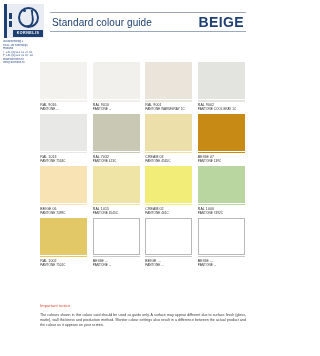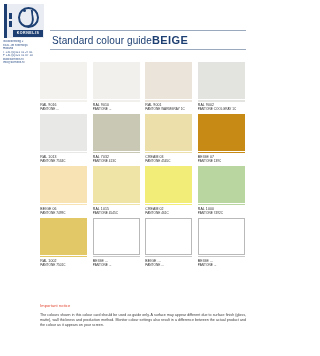--- a/index.html
+++ b/index.html
@@ -54,31 +54,31 @@
 
   .address{
     position:absolute;left:3px;top:40px;width:56px;
     color:#2a4d86;
     font-size:2.9px;line-height:3.5px;
     letter-spacing:.05px;
   }
   .address div{white-space:nowrap;overflow:hidden;}
 
   .title-wrap{
-    position:absolute;left:50px;top:30px;right:6px;height:18px;
+    position:absolute;left:50px;top:12px;right:6px;height:18px;
     border-top:.8px solid #9aa9bd;
     border-bottom:.8px solid #9aa9bd;
-    display:flex;align-items:center;justify-content:flex-start;
+    display:flex;align-items:center;justify-content:space-between;
   }
   .title-main{
     color:#1d3f72;font-size:10px;font-weight:400;letter-spacing:.1px;
     padding-left:2px;
   }
   .title-right{
-    color:#1d3f72;font-size:11px;font-weight:bold;letter-spacing:.4px;
+    color:#1d3f72;font-size:14px;font-weight:bold;letter-spacing:.4px;
     padding-right:2px;
   }
 
   
   .grid{
     position:absolute;left:40px;top:62px;width:206px;
     display:flex;flex-direction:column;gap:2.5px;
   }
   .row{display:flex;gap:5.5px;}
   .cell{width:47px;}

